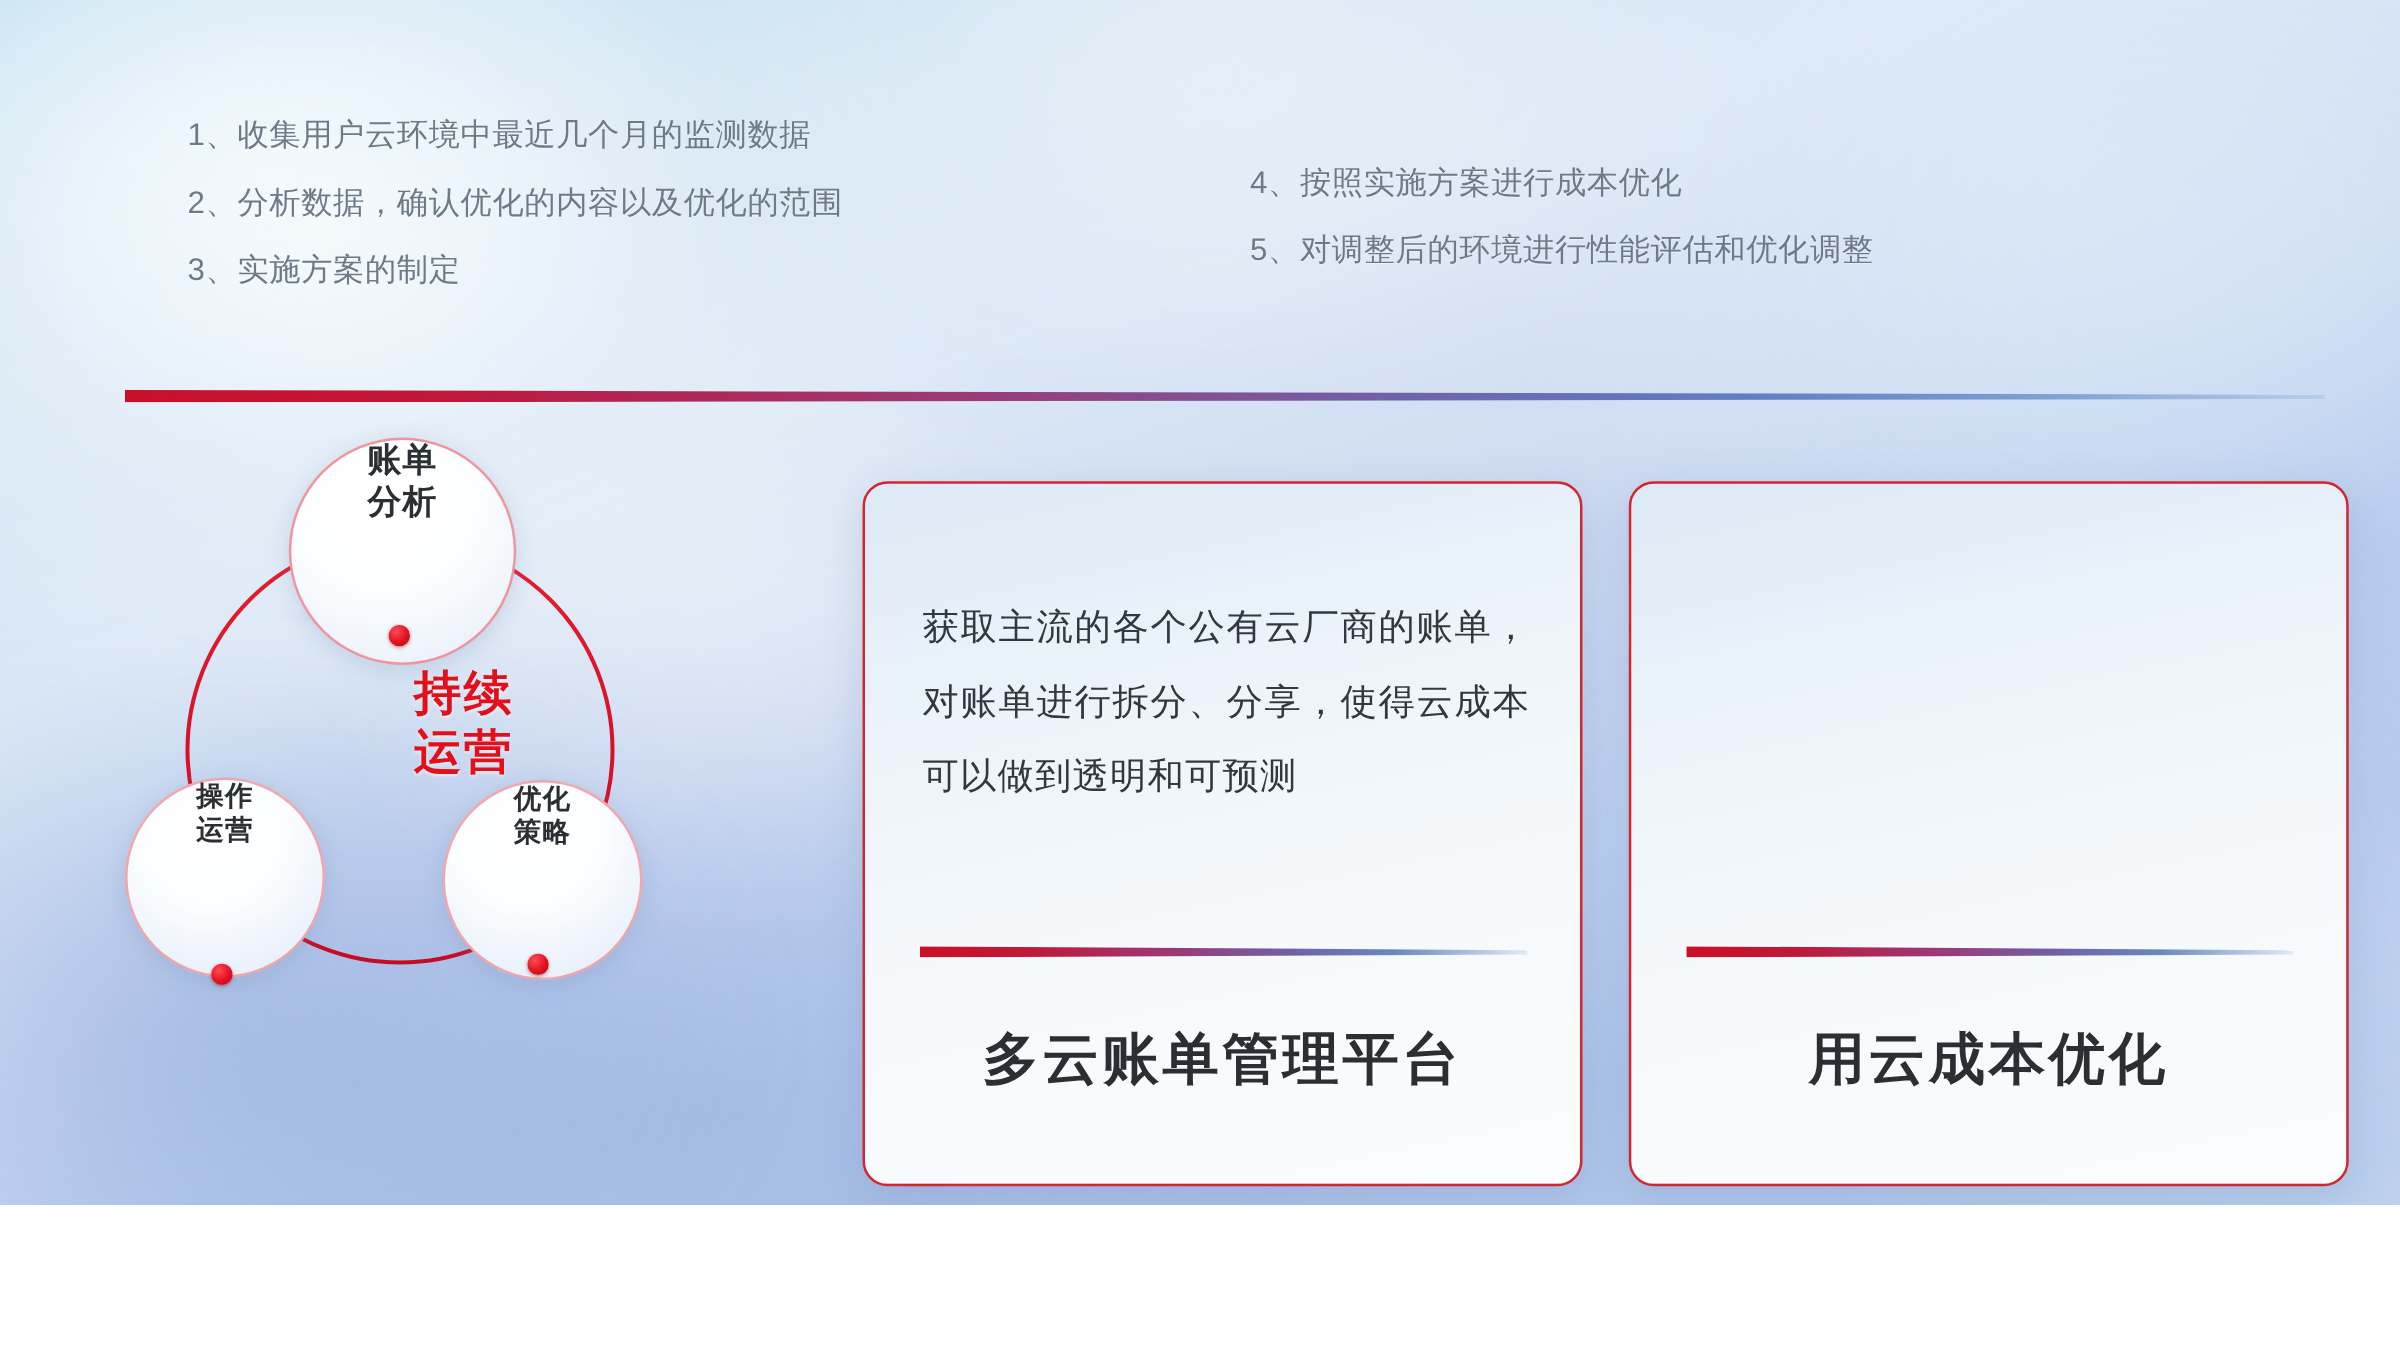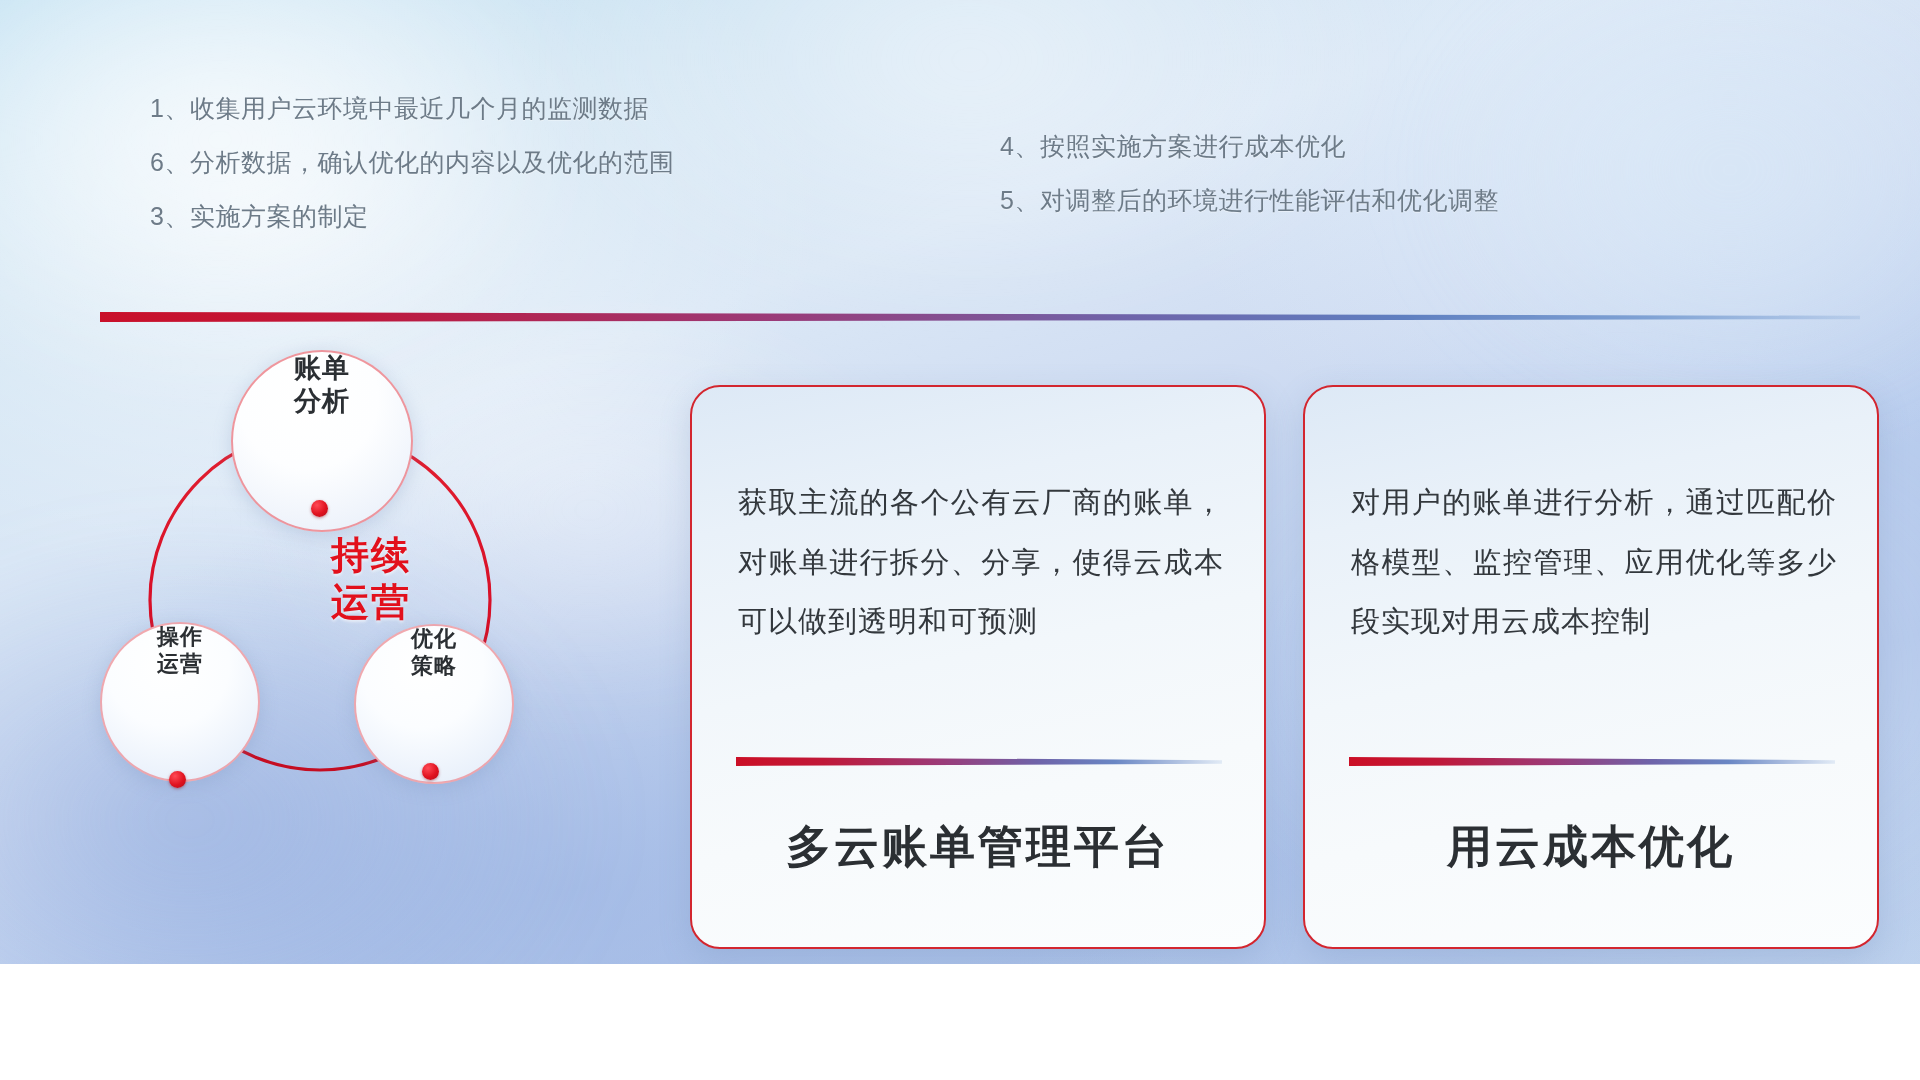--- a/index.html
+++ b/index.html
@@ -155,21 +155,21 @@
     background: radial-gradient(circle at 35% 30%, #ff4a55 0%, #e0121f 55%, #b30d18 100%);
     box-shadow: 0 1px 3px rgba(150,20,30,0.5);
   }
 
   
   .card {
     position: absolute;
     top: 385px;
     width: 572px;
     height: 560px;
-    border-radius: 30px;
+    border-radius: 20px;
     border: 2px solid #d3262f;
     background: linear-gradient(168deg, #dde9f6 0%, #e9f1f9 22%, #f2f7fb 48%, #f7fafc 70%, #fbfdfe 100%);
     box-shadow: 0 10px 30px rgba(110,140,185,0.25);
     overflow: hidden;
   }
   .card-1 { left: 690px; }
   .card-2 { left: 1303px; }
 
   .card-body {
     position: absolute;
@@ -218,21 +218,21 @@
   <div class="bg-streak streak-a"></div>
   <div class="bg-streak streak-b"></div>
   <div class="bg-streak streak-c"></div>
   <div class="bg-streak streak-d"></div>
   <div class="bg-streak streak-e"></div>
   <div class="bg-streak streak-f"></div>
 
   <div class="steps">
     <div class="steps-col left">
       <div class="step-line">1、收集用户云环境中最近几个月的监测数据</div>
-      <div class="step-line">6、分析数据，确认优化的内容以及优化的范围</div>
+      <div class="step-line">2、分析数据，确认优化的内容以及优化的范围</div>
       <div class="step-line">3、实施方案的制定</div>
     </div>
     <div class="steps-col right">
       <div class="step-line">4、按照实施方案进行成本优化</div>
       <div class="step-line">5、对调整后的环境进行性能评估和优化调整</div>
     </div>
   </div>
 
   <div class="top-rule">
     <div class="bar"></div>
@@ -280,20 +280,19 @@
 
   <div class="card card-1">
     <div class="card-body">获取主流的各个公有云厂商的账单，对账单进行拆分、分享，使得云成本可以做到透明和可预测</div>
     <div class="card-rule">
       <div class="bar"></div>
     </div>
     <div class="card-title">多云账单管理平台</div>
   </div>
 
   <div class="card card-2">
-    <div class="card-body">对用户的账单进行分析，通过匹配价格模型、监控管理、应用优化等多少段实现对用云成本控制</div>
     <div class="card-rule">
       <div class="bar"></div>
     </div>
     <div class="card-title">用云成本优化</div>
   </div>
 
 </div>
 
 </body></html>

